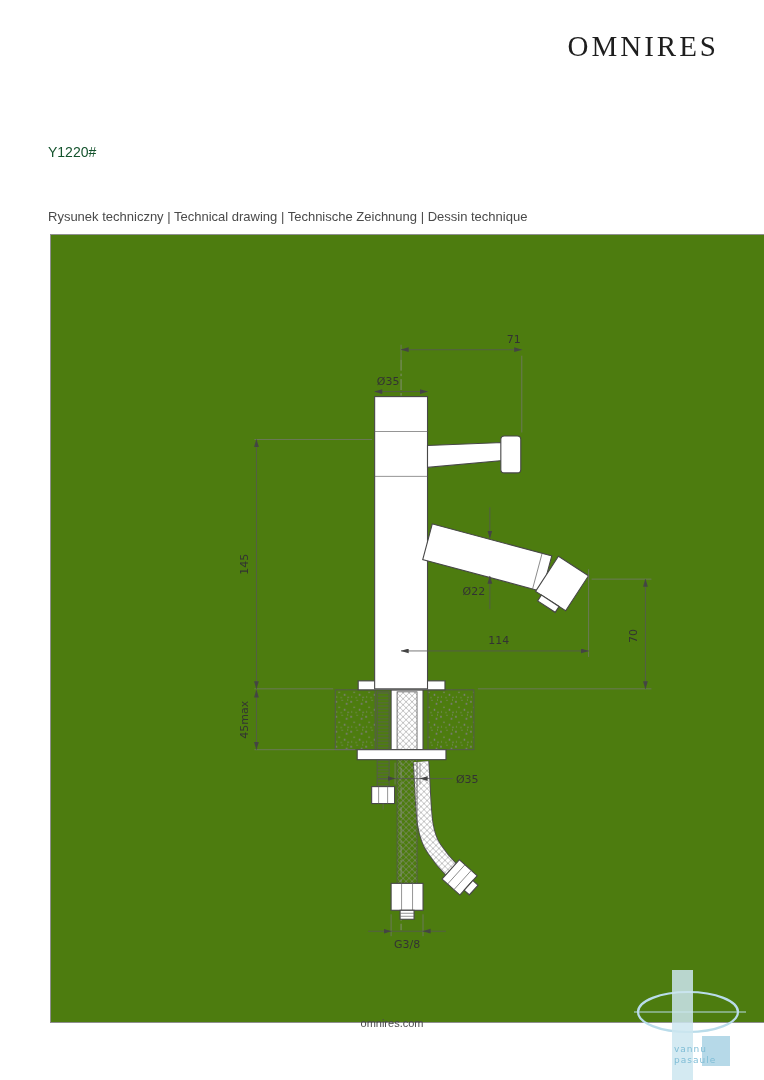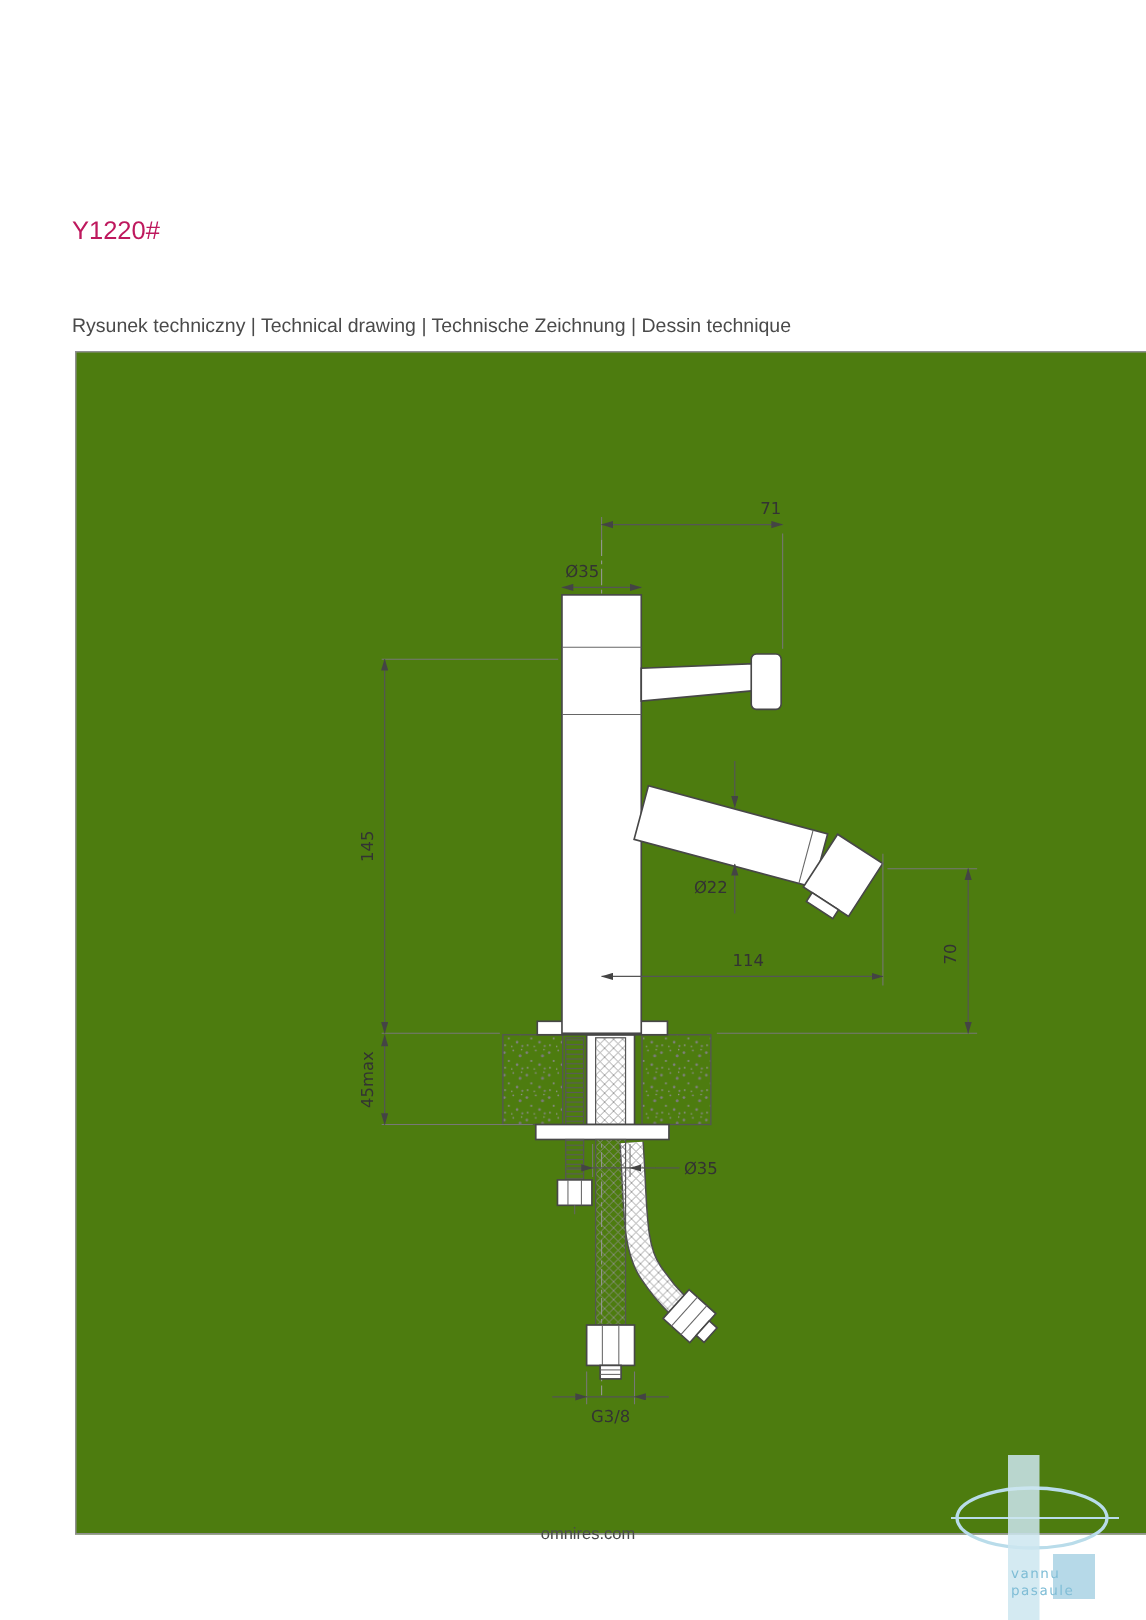--- a/index.html
+++ b/index.html
@@ -7,21 +7,21 @@
     position:relative;width:764px;height:1080px;background:#ffffff;
     font-family:"Liberation Sans",sans-serif;overflow:hidden;
   }
   .brand{
     position:absolute;top:32px;right:45px;
     font-family:"Liberation Serif",serif;font-size:29px;font-weight:400;
     letter-spacing:3px;color:#1e1e1e;line-height:1;
   }
   .product-code{
     position:absolute;top:144px;left:48px;
-    font-size:17px;color:#be185d;line-height:1.2;
+    font-size:14px;color:#14532d;line-height:1.2;
   }
   .subtitle{
     position:absolute;top:169px;left:48px;
     font-size:13px;color:#4a4a4a;line-height:1.2;margin-top:40px;
   }
   .drawing-box{
     position:absolute;left:50px;top:195px;width:763px;height:789px;
     border:1px solid #8f8f8f;box-sizing:border-box;background:#4d7c0f;margin-top:39px;
   }
   .drawing-box svg{display:block;width:100%;height:100%;}
@@ -38,20 +38,21 @@
   .cl{stroke:#999999;stroke-width:.7;fill:none;stroke-dasharray:11 3 2.5 3;}
   .stone{fill:url(#stipple);stroke:#555555;stroke-width:.9;}
   .dimtxt{font-family:"DejaVu Sans",sans-serif;font-size:11px;fill:#333333;}
   .wmtxt{font-family:"DejaVu Sans",sans-serif;font-size:9px;letter-spacing:1px;fill:#7fbdd6;}
 </style>
 </head>
 <body>
 
 <div class="page">
 
+  <div class="brand">OMNIRES</div>
   <div class="product-code">Y1220#</div>
   <div class="subtitle">Rysunek techniczny | Technical drawing | Technische Zeichnung | Dessin technique</div>
 
   <div class="drawing-box">
     <svg viewBox="50 195 665 789" xmlns="http://www.w3.org/2000/svg">
       <defs>
         <marker id="arrE" markerWidth="11" markerHeight="7" refX="9.5" refY="3" orient="auto">
           <path d="M0,0 L10,3 L0,6 Z" fill="#444"></path>
         </marker>
         <marker id="arrS" markerWidth="11" markerHeight="7" refX="0.5" refY="3" orient="auto">

